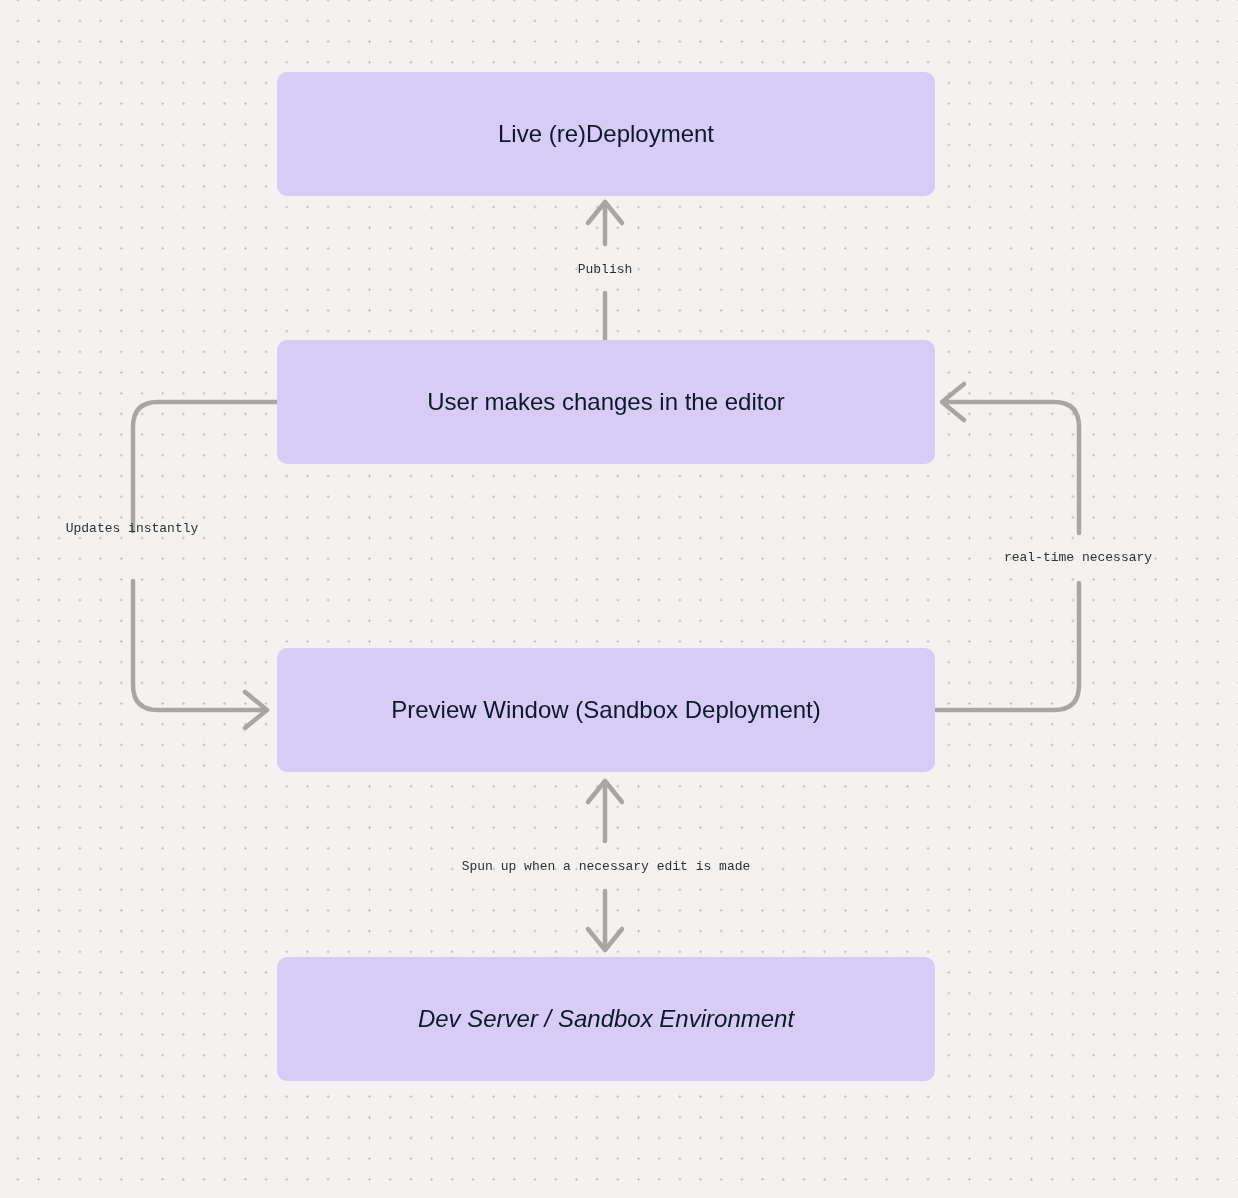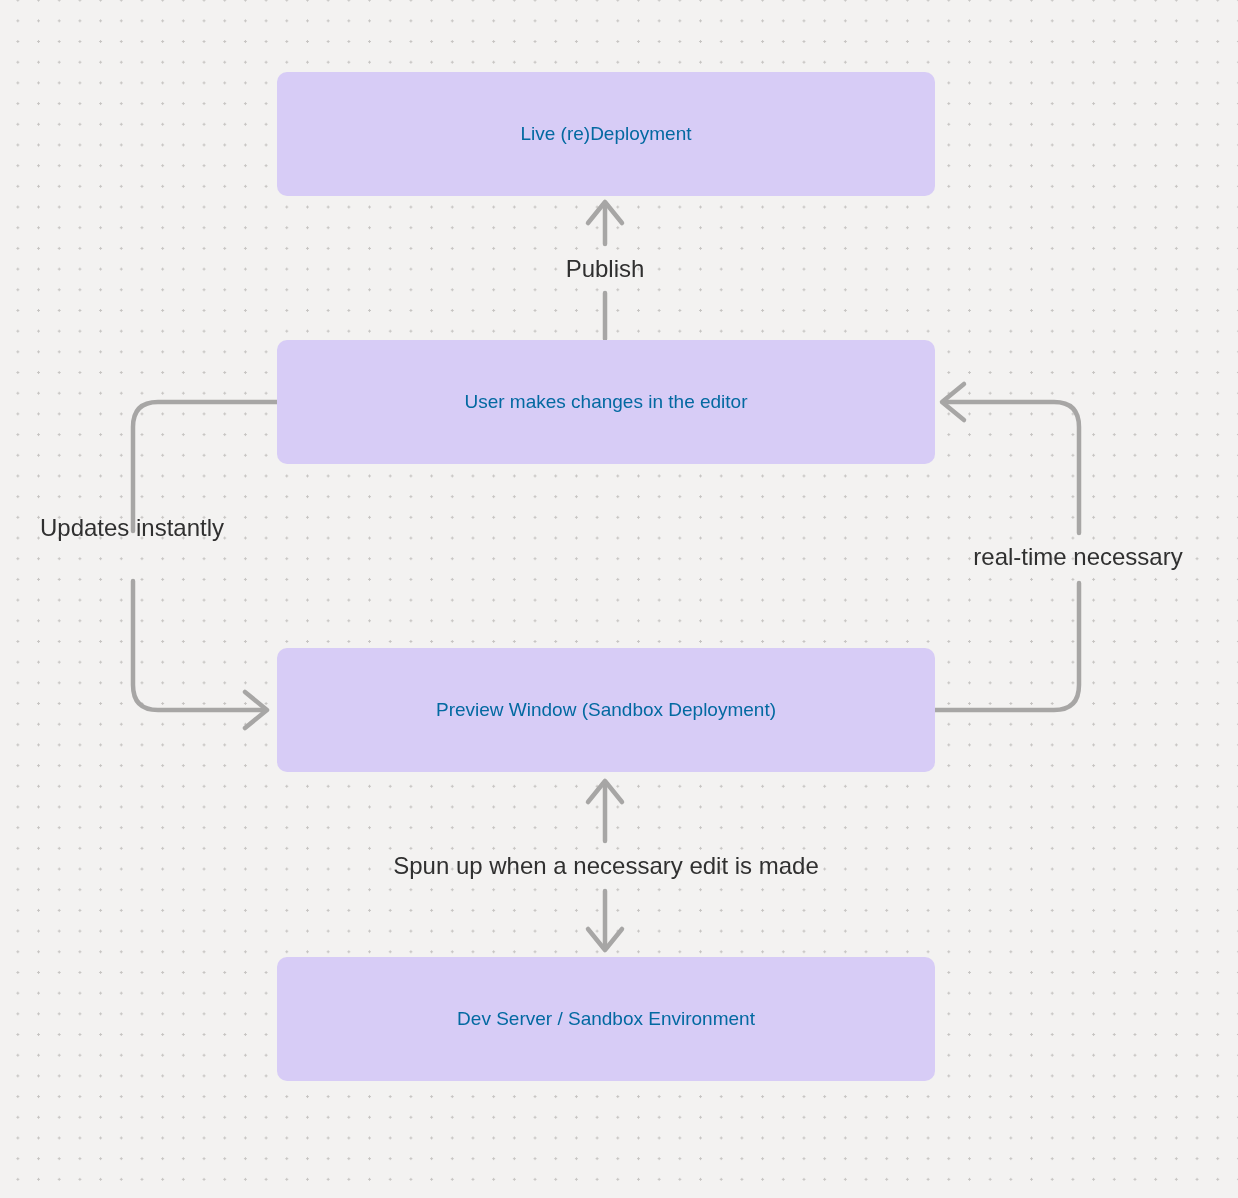--- a/index.html
+++ b/index.html
@@ -38,34 +38,35 @@
     width: 658px;
     height: 124px;
     background: #d7ccf6;
     border-radius: 10px;
     display: flex;
     align-items: center;
     justify-content: center;
     text-align: center;
   }
   .node span {
-    font-size: 19px;
-    color: #0369a1;
+    font-size: 24px;
+    color: #0f172a;
     line-height: 1.25;
   }
   .node-live      { top: 72px;  }
   .node-editor    { top: 340px; }
   .node-preview   { top: 648px; }
-  .node-devserver { top: 957px; }
+  .node-devserver { top: 957px; font-style: italic; }
   .edge-label {
     position: absolute;
     transform: translate(-50%, -50%);
-    font-size: 24px;
+    font-size: 13px;
     color: #303030;
     white-space: nowrap;
+    font-family: Liberation Mono, monospace;
   }
   .label-publish  { left: 605px;  top: 269px; }
   .label-updates  { left: 132px;  top: 528px; }
   .label-feedback { left: 1078px; top: 557px; }
   .label-spunup   { left: 606px;  top: 866px; }
 </style>
 </head>
 <body>
 
 <div class="canvas">

